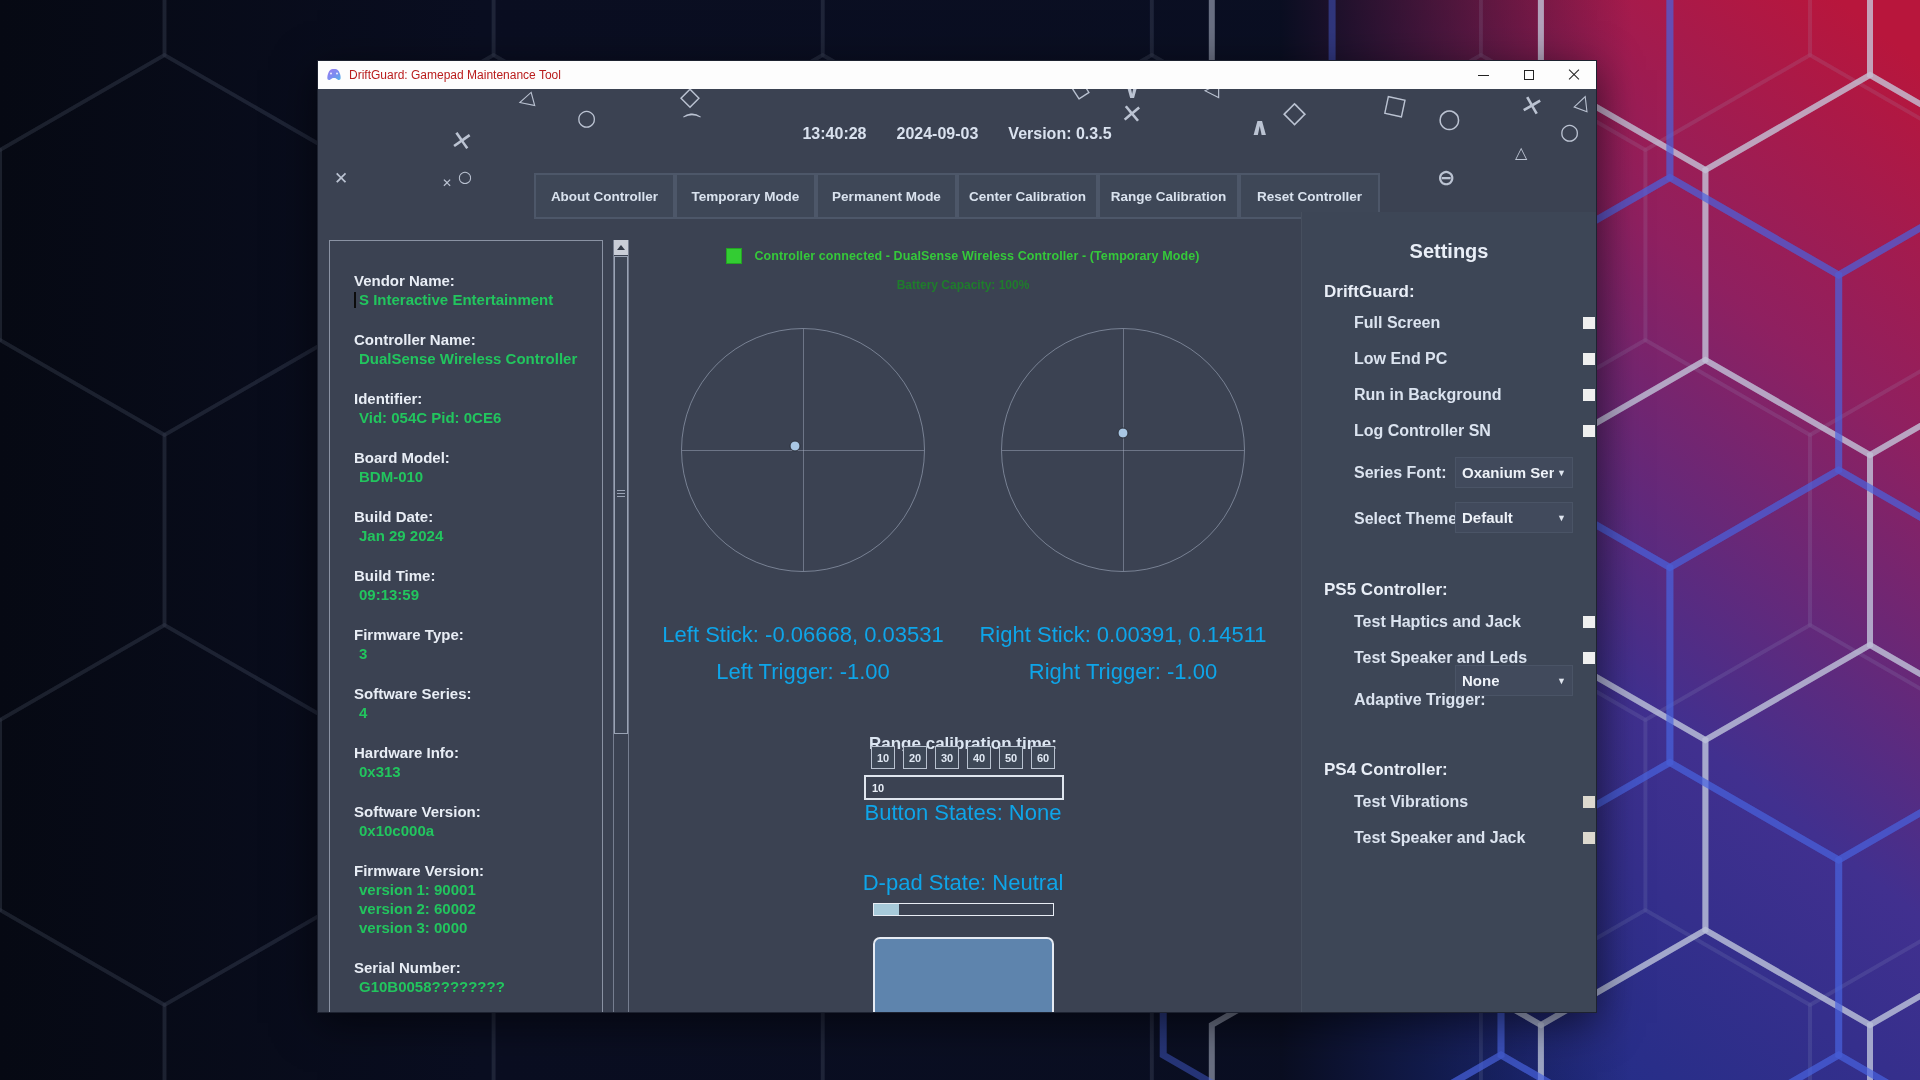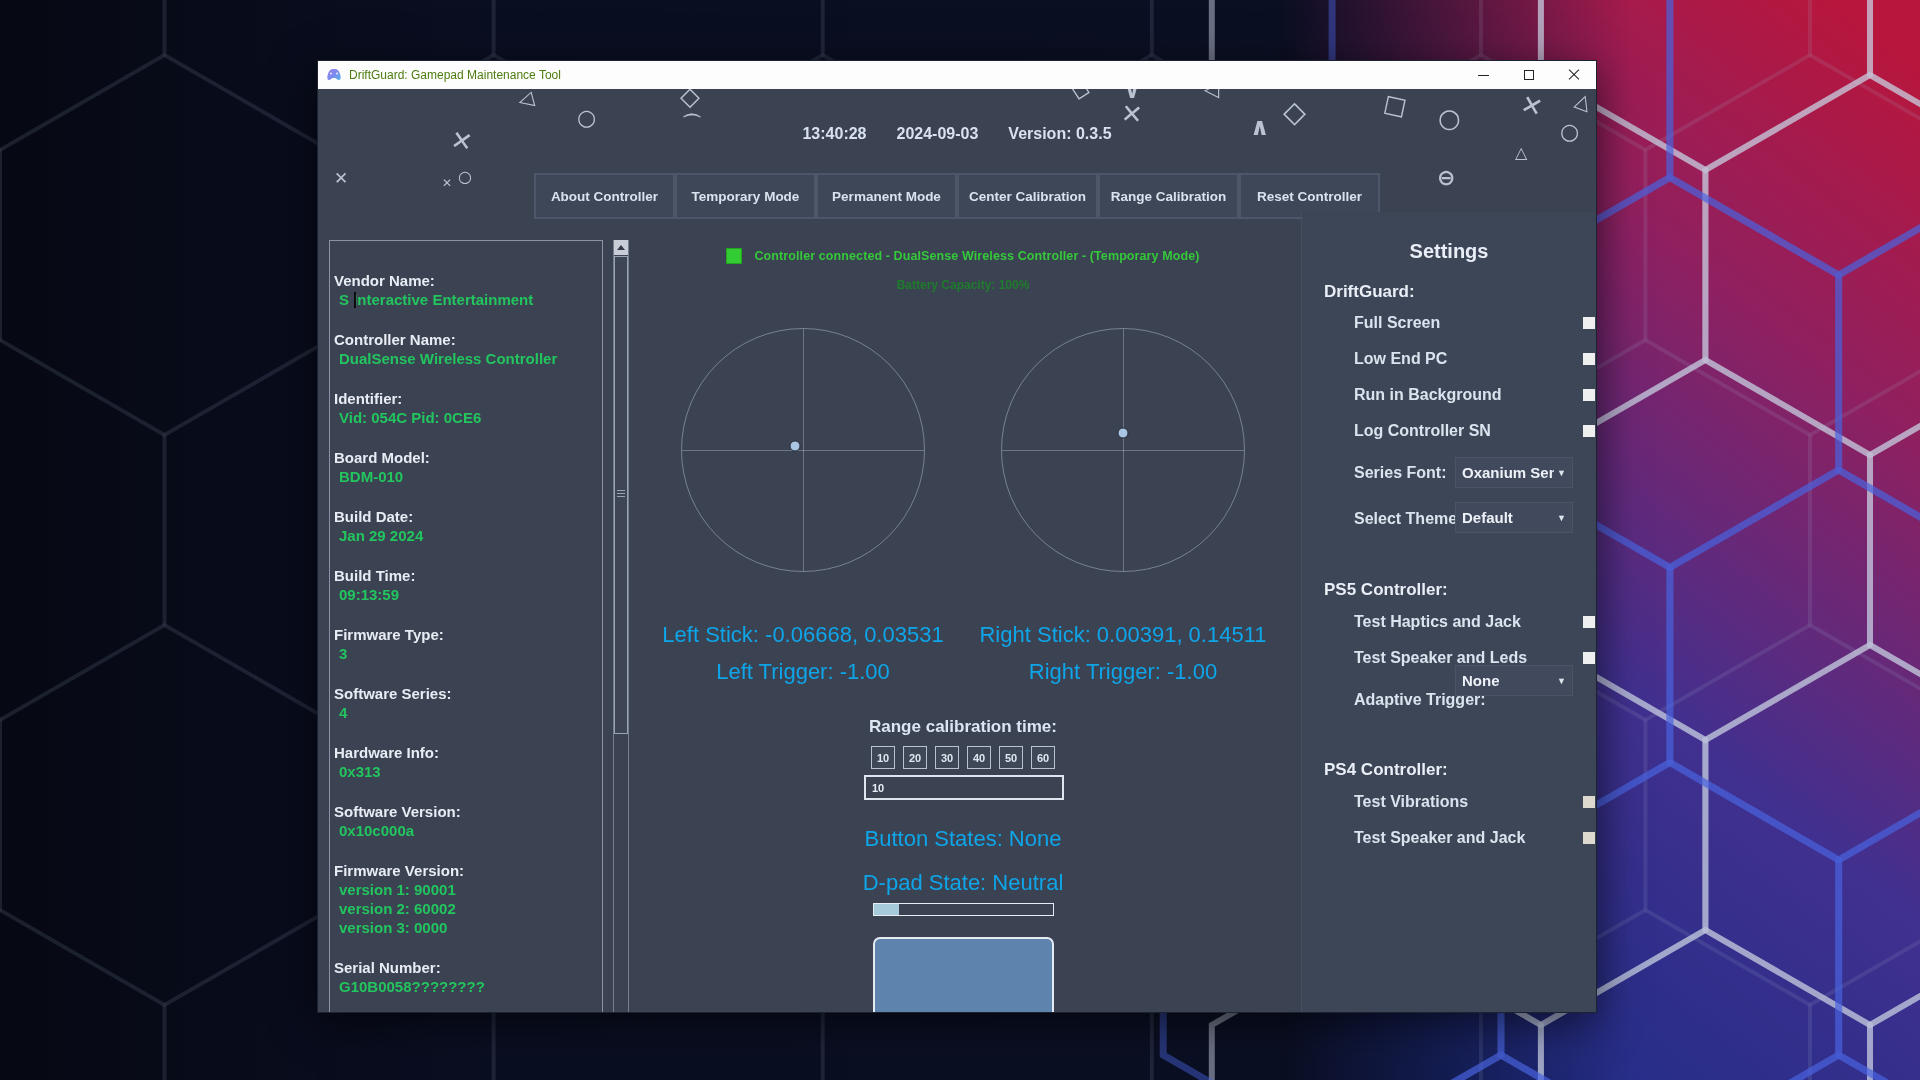--- a/index.html
+++ b/index.html
@@ -13,21 +13,21 @@
       linear-gradient(to right, rgba(10,14,33,1) 0%, rgba(10,14,33,0) 55%),
       linear-gradient(38deg, #1d2d86 8%, #41308f 42%, #8f2060 72%, #b8163c 96%); }
   #hexbg { position:absolute; left:0; top:0; width:1920px; height:1080px; }
 
   
   .window { position:absolute; left:317px; top:60px; width:1280px; height:953px;
     background:#3b4252; border:1px solid #1d2230; box-shadow:0 10px 40px rgba(0,0,0,.55); }
   .titlebar { position:absolute; left:0; top:0; width:100%; height:28px; background:#fdfdfd;
     display:flex; align-items:center; padding-left:8px; }
   .app-icon { width:16px; height:16px; margin-right:7px; }
-  .title { font-size:12px; color:#4d7c0f; }
+  .title { font-size:12px; color:#b91c1c; }
   .win-controls { position:absolute; right:0; top:0; height:28px; display:flex; }
   .wc { width:45px; height:28px; display:flex; align-items:center; justify-content:center; cursor:default; }
   .min-glyph { width:11px; height:1px; background:#222; }
   .max-glyph { width:10px; height:10px; border:1px solid #222; }
   .close-glyph { position:relative; width:12px; height:12px; }
   .close-glyph i { position:absolute; left:-1px; top:5px; width:14px; height:1px; background:#222; }
   .close-glyph i:first-child { transform:rotate(45deg); }
   .close-glyph i:last-child { transform:rotate(-45deg); }
 
   .content { position:absolute; left:0; top:28px; width:1278px; height:923px; overflow:hidden;
@@ -39,21 +39,21 @@
 
   .time-row { position:absolute; left:0; top:36px; width:1278px; display:flex; justify-content:center;
     gap:30px; font-size:16px; font-weight:bold; color:#d9e1ee; }
 
   .toolbar { position:absolute; left:0; top:84px; width:1278px; display:flex; justify-content:center; }
   .tb { width:141px; height:46px; background:#3e4757; border:2px solid #4d5769; color:#d9e2ee;
     font-family:"Liberation Sans",sans-serif; font-size:13.5px; font-weight:bold; cursor:pointer; }
 
   
   .info-panel { position:absolute; left:11px; top:151px; width:274px; height:793px;
-    border:1px solid #8a92a3; padding:30px 8px 0 4px; overflow:hidden; }
+    border:1px solid #8a92a3; padding:30px 8px 0 24px; overflow:hidden; }
   .grp { margin-bottom:21px; }
   .grp .lbl { font-size:15px; font-weight:bold; line-height:19px; color:#e8edf5; white-space:nowrap; }
   .grp .val { font-size:15px; font-weight:bold; line-height:19px; color:#22c55e; padding-left:5px; white-space:nowrap; }
   .caret { position:absolute; left:24px; top:51px; width:2px; height:16px; background:#0c0c0c; }
 
   .scrollbar { position:absolute; left:295px; top:151px; width:16px; height:802px; background:#3b4252;
     border-left:1px solid #767e90; border-right:1px solid #767e90; }
   .sb-btn { position:absolute; left:0; width:14px; height:15px; background:#c9cdd7;
     display:flex; align-items:center; justify-content:center; }
   .sb-btn.up { top:0; }
@@ -81,30 +81,30 @@
     border:1.5px solid #2a2f3a; transform:translate(-50%,-50%); }
 
   .big-label { position:absolute; width:320px; text-align:center; font-size:22px; font-weight:normal; color:#0ea5e9; }
   .lbl-lstick { left:0; top:382px; } .lbl-rstick { left:320px; top:382px; }
   .lbl-ltrig { left:0; top:419px; } .lbl-rtrig { left:320px; top:419px; }
 
   .circ-row { position:absolute; left:0; top:448px; width:100%; display:flex; justify-content:center;
     align-items:center; gap:8px; font-size:17px; font-weight:bold; color:#dce6f2; cursor:pointer; }
   .cb13 { width:13px; height:13px; background:#ededed; }
 
-  .range-title { position:absolute; left:0; top:477px; width:100%; text-align:center;
+  .range-title { position:absolute; left:0; top:494px; width:100%; text-align:center;
     font-size:17px; font-weight:bold; color:#dce6f2; }
   .preset-row { position:absolute; left:0; top:506px; width:100%; display:flex; justify-content:center; gap:8px; }
   .preset { width:24px; height:23px; background:#3e4857; border:1px solid #b9c2d0; color:#dfe7f2;
     font-family:"Liberation Sans",sans-serif; font-size:11px; font-weight:bold; cursor:pointer; padding:0; }
   .range-input { position:absolute; left:221px; top:535px; width:200px; height:25px; background:#3b4252;
     border:2px solid #dfe5ee; color:#e8eef7; font-family:"Liberation Sans",sans-serif;
     font-size:11px; font-weight:bold; padding-left:6px; }
 
-  .lbl-bstates { left:0; top:586px; width:640px; } .lbl-dpad { left:0; top:630px; width:640px; }
+  .lbl-bstates { left:0; top:560px; width:640px; } .lbl-dpad { left:0; top:630px; width:640px; }
   .big-label.center-w { text-align:center; }
 
   .progress { position:absolute; left:230px; top:663px; width:181px; height:13px; border:1px solid #e8edf5; }
   .progress .fill { height:100%; background:#a7cada; }
   .led-panel { position:absolute; left:230px; top:697px; width:181px; height:82px; border:2px solid #e6ebf3;
     border-radius:7px; background:#5e84ad; }
 
   
   .settings { position:absolute; left:983px; top:123px; width:295px; height:800px;
     background:#3d4656; border-left:1px solid rgba(255,255,255,.05); }

